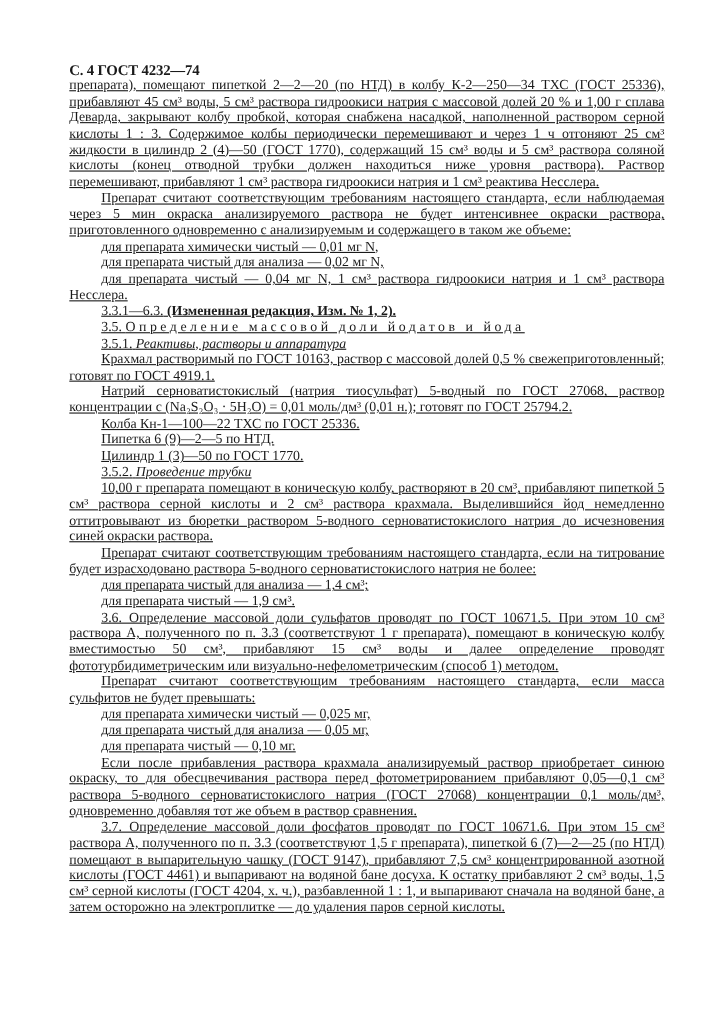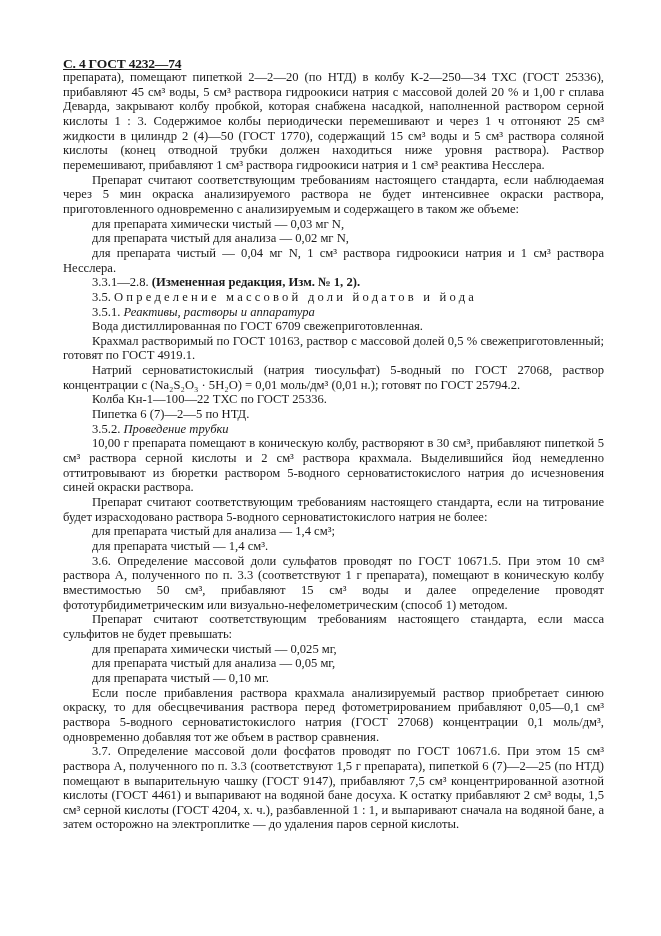--- a/index.html
+++ b/index.html
@@ -1,66 +1,66 @@
 <!DOCTYPE html>
 <html><head>
 <meta charset="utf-8">
 <style>
   html, body { margin: 0; padding: 0; background: #ffffff; }
   body { width: 661px; height: 936px; overflow: hidden; position: relative;
          font-family: "Liberation Serif", "DejaVu Serif", serif; color: #1a1a1a; }
-  .page-header { position: absolute; left: 63px; top: 56px; font-weight: bold; font-size: 13.5px; letter-spacing: -0.2px; text-decoration: underline; }
-  .content { position: absolute; left: 63px; top: 70px; width: 541px; font-size: 12.6px; line-height: 14.65px; }
+  .page-header { position: absolute; left: 63px; top: 56px; font-weight: bold; font-size: 13.5px; letter-spacing: -0.2px; }
+  .content { position: absolute; left: 63px; top: 70px; width: 541px; font-size: 12.6px; line-height: 14.65px; text-decoration: underline; }
   .p { margin: 0; text-align: justify; }
   .ind { text-indent: 29px; }
   .item { margin: 0; padding-left: 29px; }
   .item-hang { margin: 0; text-indent: 29px; text-align: justify; }
   .spaced { letter-spacing: 3.2px; }
   .bold { font-weight: bold; }
   .it { font-style: italic; margin-top: 30px; }
 </style>
 </head>
 <body>
 
 <div class="page-header">С. 4 ГОСТ 4232—74</div>
 
 <div class="content">
   <p class="p">препарата), помещают пипеткой 2—2—20 (по НТД) в колбу К-2—250—34 ТХС (ГОСТ 25336), прибавляют 45 см³ воды, 5 см³ раствора гидроокиси натрия с массовой долей 20 % и 1,00 г сплава Деварда, закрывают колбу пробкой, которая снабжена насадкой, наполненной раствором серной кислоты 1 : 3. Содержимое колбы периодически перемешивают и через 1 ч отгоняют 25 см³ жидкости в цилиндр 2 (4)—50 (ГОСТ 1770), содержащий 15 см³ воды и 5 см³ раствора соляной кислоты (конец отводной трубки должен находиться ниже уровня раствора). Раствор перемешивают, прибавляют 1 см³ раствора гидроокиси натрия и 1 см³ реактива Несслера.</p>
   <p class="p ind">Препарат считают соответствующим требованиям настоящего стандарта, если наблюдаемая через 5 мин окраска анализируемого раствора не будет интенсивнее окраски раствора, приготовленного одновременно с анализируемым и содержащего в таком же объеме:</p>
-  <p class="item">для препарата химически чистый — 0,03 мг N,</p>
+  <p class="item">для препарата химически чистый — 0,01 мг N,</p>
   <p class="item">для препарата чистый для анализа — 0,02 мг N,</p>
   <p class="item-hang">для препарата чистый — 0,04 мг N, 1 см³ раствора гидроокиси натрия и 1 см³ раствора Несслера.</p>
 
   <p class="item">
-    <span>3.3.1—2.8.</span>
+    <span>3.3.1—6.3.</span>
     <span class="bold">(Измененная редакция, Изм. № 1, 2).</span>
   </p>
   <p class="item">
     <span>3.5.</span>
     <span class="spaced">Определение массовой доли йодатов и йода</span>
   </p>
   <p class="item">
     <span>3.5.1.</span>
     <span class="it">Реактивы, растворы и аппаратура</span>
   </p>
 
-  <p class="item-hang">Вода дистиллированная по ГОСТ 6709 свежеприготовленная.</p>
   <p class="item-hang">Крахмал растворимый по ГОСТ 10163, раствор с массовой долей 0,5 % свежеприготовленный; готовят по ГОСТ 4919.1.</p>
   <p class="item-hang">Натрий серноватистокислый (натрия тиосульфат) 5-водный по ГОСТ 27068, раствор концентрации c (Na₂S₂O₃ · 5H₂O) = 0,01 моль/дм³ (0,01 н.); готовят по ГОСТ 25794.2.</p>
   <p class="item">Колба Кн-1—100—22 ТХС по ГОСТ 25336.</p>
-  <p class="item">Пипетка 6 (7)—2—5 по НТД.</p>
+  <p class="item">Пипетка 6 (9)—2—5 по НТД.</p>
+  <p class="item">Цилиндр 1 (3)—50 по ГОСТ 1770.</p>
 
   <p class="item">
     <span>3.5.2.</span>
     <span class="it">Проведение трубки</span>
   </p>
-  <p class="p ind">10,00 г препарата помещают в коническую колбу, растворяют в 30 см³, прибавляют пипеткой 5 см³ раствора серной кислоты и 2 см³ раствора крахмала. Выделившийся йод немедленно оттитровывают из бюретки раствором 5-водного серноватистокислого натрия до исчезновения синей окраски раствора.</p>
+  <p class="p ind">10,00 г препарата помещают в коническую колбу, растворяют в 20 см³, прибавляют пипеткой 5 см³ раствора серной кислоты и 2 см³ раствора крахмала. Выделившийся йод немедленно оттитровывают из бюретки раствором 5-водного серноватистокислого натрия до исчезновения синей окраски раствора.</p>
   <p class="p ind">Препарат считают соответствующим требованиям настоящего стандарта, если на титрование будет израсходовано раствора 5-водного серноватистокислого натрия не более:</p>
   <p class="item">для препарата чистый для анализа — 1,4 см³;</p>
-  <p class="item">для препарата чистый — 1,4 см³.</p>
+  <p class="item">для препарата чистый — 1,9 см³.</p>
 
   <p class="p ind">3.6. Определение массовой доли сульфатов проводят по ГОСТ 10671.5. При этом 10 см³ раствора А, полученного по п.  3.3 (соответствуют 1 г препарата), помещают в коническую колбу вместимостью 50 см³, прибавляют 15 см³ воды и далее определение проводят фототурбидиметрическим или визуально-нефелометрическим (способ 1) методом.</p>
   <p class="p ind">Препарат считают соответствующим требованиям настоящего стандарта, если масса сульфитов не будет превышать:</p>
   <p class="item">для препарата химически чистый — 0,025 мг,</p>
   <p class="item">для препарата чистый для анализа — 0,05 мг,</p>
   <p class="item">для препарата чистый — 0,10 мг.</p>
   <p class="p ind">Если после прибавления раствора крахмала анализируемый раствор приобретает синюю окраску, то для обесцвечивания раствора перед фотометрированием прибавляют 0,05—0,1 см³ раствора 5-водного серноватистокислого натрия (ГОСТ 27068) концентрации 0,1 моль/дм³, одновременно добавляя тот же объем в раствор сравнения.</p>
   <p class="p ind">3.7. Определение массовой доли фосфатов проводят по ГОСТ 10671.6. При этом 15 см³ раствора А, полученного по п.  3.3 (соответствуют 1,5 г препарата), пипеткой 6 (7)—2—25 (по НТД) помещают в выпарительную чашку (ГОСТ 9147), прибавляют 7,5 см³ концентрированной азотной кислоты (ГОСТ 4461) и выпаривают на водяной бане досуха. К остатку прибавляют 2 см³ воды, 1,5 см³ серной кислоты (ГОСТ 4204, х. ч.), разбавленной 1 : 1, и выпаривают сначала на водяной бане, а затем осторожно на электроплитке — до удаления паров серной кислоты.</p>
 </div>
 

